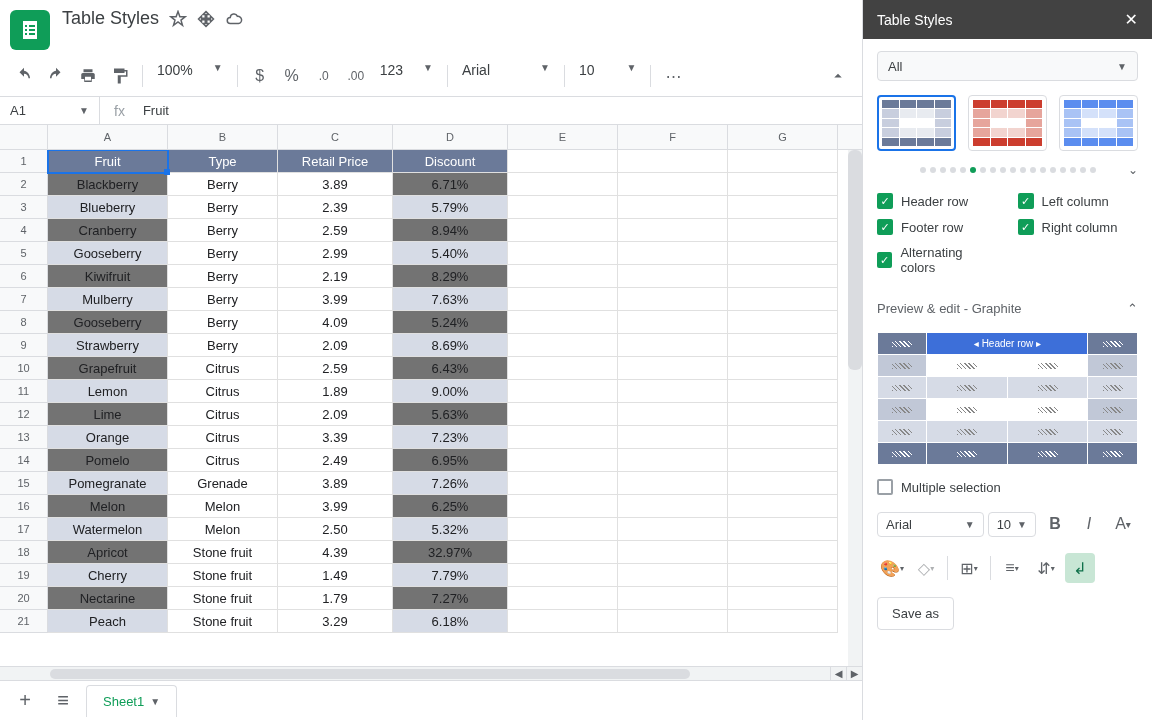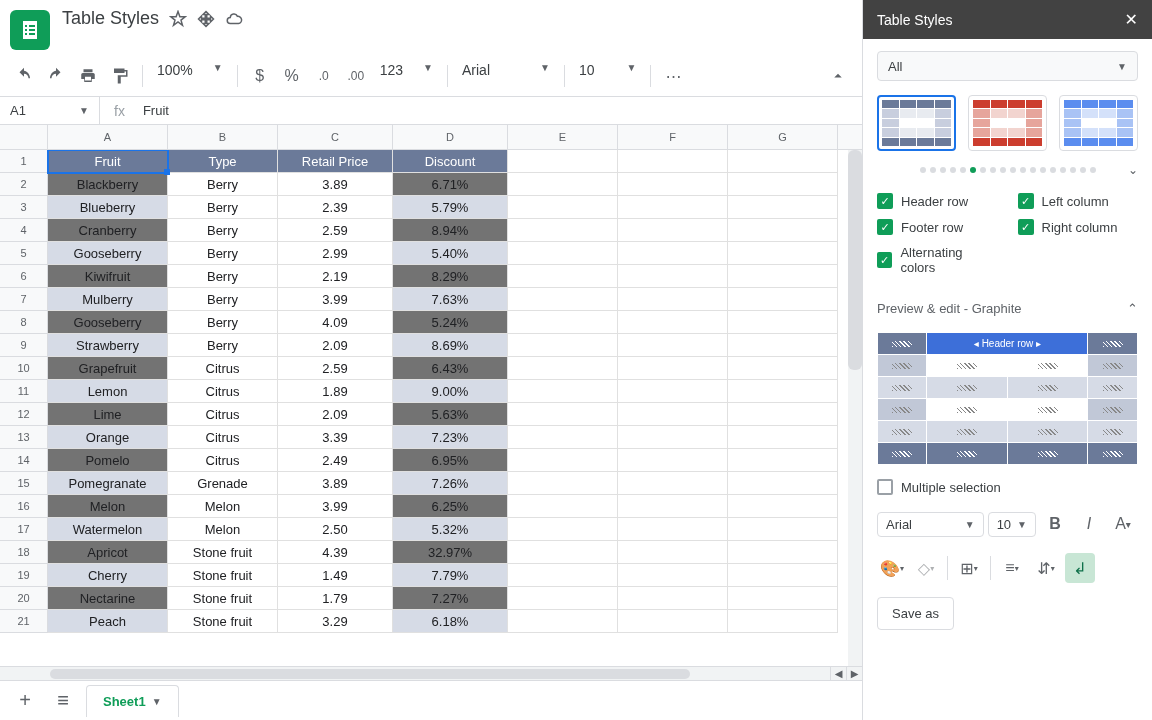--- a/index.html
+++ b/index.html
@@ -54,21 +54,21 @@
 .vscroll{position:absolute;right:0;top:0;width:14px;height:100%;background:#f1f3f4}
 .vscroll-thumb{width:100%;height:220px;background:#dadce0;border-radius:6px}
 
 
 .hscroll{height:14px;background:#f1f3f4;display:flex;align-items:center;border-top:1px solid #dadce0}
 .hscroll-thumb{height:10px;width:640px;background:#dadce0;border-radius:5px;margin-left:50px}
 .hscroll-arrows{margin-left:auto;display:flex;gap:0}
 .hsa{width:16px;height:14px;display:flex;align-items:center;justify-content:center;font-size:10px;color:#5f6368;border-left:1px solid #dadce0}
 .sheet-tabs{display:flex;align-items:center;height:40px;border-top:1px solid #dadce0;padding:0 10px;gap:8px}
 .stab-btn{width:30px;height:30px;display:flex;align-items:center;justify-content:center;color:#5f6368;cursor:pointer;font-size:20px}
-.sheet-tab{padding:8px 16px;font-size:13px;color:#0f9d58;border-bottom:2px solid transparent;display:flex;align-items:center;gap:6px;background:#fff;cursor:pointer;font-weight:700}
+.sheet-tab{padding:8px 16px;font-size:13px;color:#0f9d58;border-bottom:2px solid transparent;display:flex;align-items:center;gap:6px;background:#fff;cursor:pointer;font-weight:400}
 .sheet-tab.active{background:#fff;border:1px solid #dadce0;border-bottom:none;border-radius:4px 4px 0 0;margin-bottom:-1px}
 
 
 .sb-header{background:#424242;color:#fff;padding:10px 14px;display:flex;align-items:center;justify-content:space-between;font-size:14px;font-weight:500}
 .sb-close{cursor:pointer;font-size:16px}
 .sb-body{flex:1;overflow:auto;padding:12px 14px}
 .sb-select{width:100%;height:30px;border:1px solid #dadce0;border-radius:4px;background:#f8f9fa;padding:0 10px;display:flex;align-items:center;justify-content:space-between;font-size:13px;color:#3c4043;cursor:pointer;margin-bottom:14px}
 .style-row{display:flex;gap:12px;margin-bottom:10px}
 .style-thumb{width:80px;height:56px;border:1px solid #dadce0;border-radius:4px;padding:4px;cursor:pointer;display:flex;flex-direction:column;gap:1px}
 .style-thumb.sel{border:2px solid #1a73e8;padding:3px}

